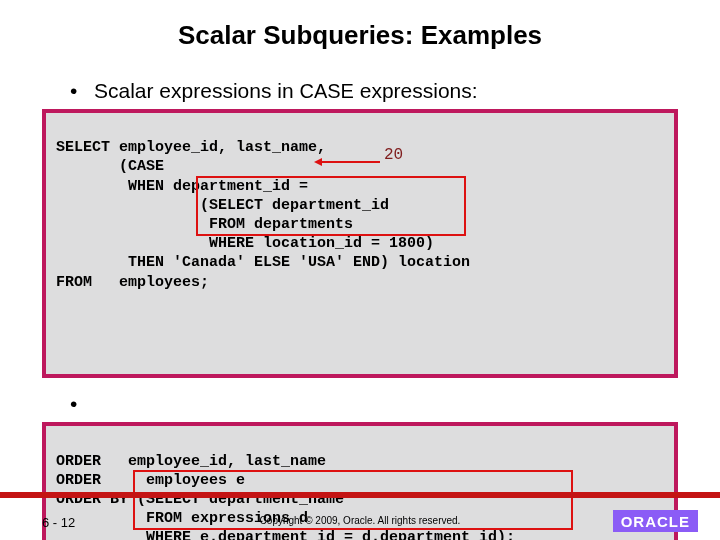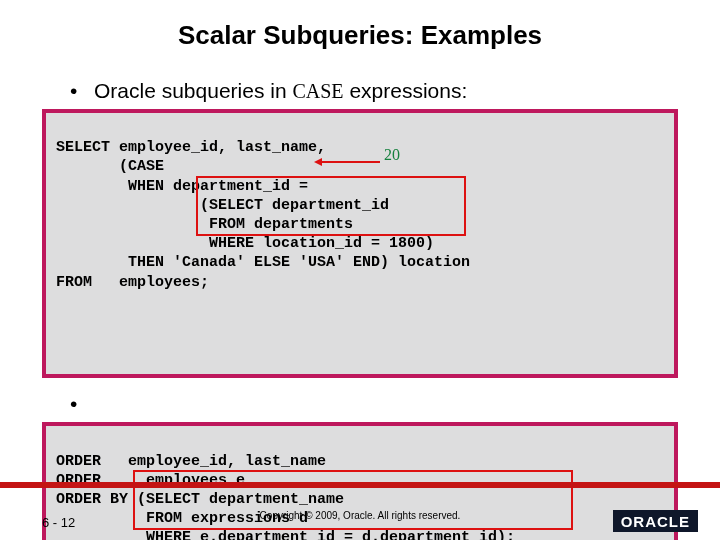--- a/index.html
+++ b/index.html
@@ -5,21 +5,21 @@
   * { margin: 0; padding: 0; box-sizing: border-box; }
   html, body { width: 720px; height: 540px; font-family: Arial, Helvetica, sans-serif; background: #fff; }
   .slide { width: 720px; height: 540px; position: relative; background: #fff; }
 
   .title { font-size: 26px; font-weight: bold; text-align: center; padding-top: 20px; }
 
   .bullet-row { display: flex; align-items: baseline; margin-left: 70px; margin-top: 28px; font-size: 21px; }
   .bullet-row.second { margin-top: 14px; }
   .bullet-dot { width: 24px; }
   .bullet-text { }
-  .mono-inline { font-family: Liberation Serif, serif; font-size: 20px; }
+  .mono-inline { font-family: Liberation Sans, sans-serif; font-size: 20px; }
 
   .codebox {
     margin: 6px 42px 0 42px;
     border: 4px solid #be185d;
     background: #ddddde;
     padding: 6px 10px 6px 10px;
     font-family: "Courier New", monospace;
     font-size: 15px;
     font-weight: bold;
     line-height: 1.28;
@@ -31,46 +31,46 @@
   .sub-box {
     position: absolute;
     border: 2px solid #d11;
     pointer-events: none;
   }
 
   
   .arrow-wrap { position: absolute; pointer-events: none; }
   .arrow-line { stroke: #d11; stroke-width: 2; fill: none; }
   .arrow-head { fill: #d11; }
-  .twenty { position: absolute; font-family: Liberation Serif, serif; font-size: 16px; font-weight: normal; color: #15803d; }
+  .twenty { position: absolute; font-family: Liberation Mono, monospace; font-size: 16px; font-weight: normal; color: #7f1d1d; }
 
   .footer {
-    position: absolute; left: 0; bottom: 0; width: 720px; height: 58px;
+    position: absolute; left: 0; bottom: 0; width: 720px; height: 48px;
     display: flex; align-items: center;
   }
   .footer-bar { position: absolute; left: 0; top: 0; width: 720px; height: 6px; background: #c41414; }
   .page-no { position: absolute; left: 42px; bottom: 10px; font-size: 13px; }
   .copyright { width: 100%; text-align: center; font-size: 10px; margin-top: 8px; }
   .oracle-brand {
     position: absolute; right: 22px; bottom: 8px;
     font-family: Arial; font-size: 15px; letter-spacing: 1px; color: #fff; font-weight: bold;
-    background: #0f172a; padding: 3px 8px 2px 8px;
+    background: #8b5cf6; padding: 3px 8px 2px 8px;
   }
 </style>
 </head>
 <body>
 
 <div class="slide">
 
   <div class="title">Scalar Subqueries: Examples</div>
 
   <div class="bullet-row">
     <span class="bullet-dot">•</span>
     <span class="bullet-text">
-      <span>Oracle subqueries in </span><span class="mono-inline">CASE</span><span> expressions:</span>
+      <span>Scalar expressions in </span><span class="mono-inline">CASE</span><span> expressions:</span>
     </span>
   </div>
 
   <div class="codebox">
 <span>SELECT employee_id, last_name,</span>
 <span>       (CASE</span>
 <span>        WHEN department_id =</span>
 <span>                (SELECT department_id</span>
 <span>                 FROM departments</span>
 <span>                 WHERE location_id = 1800)</span>

